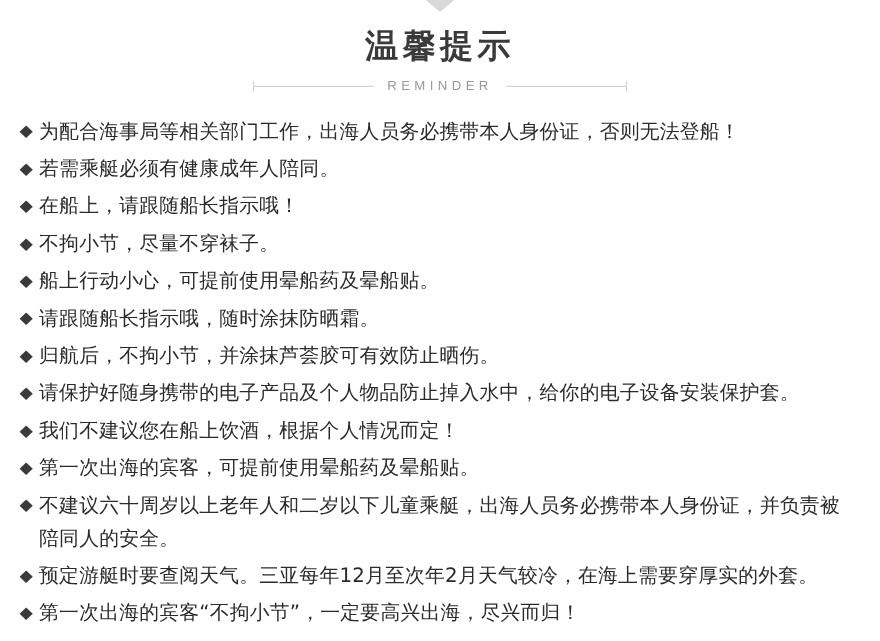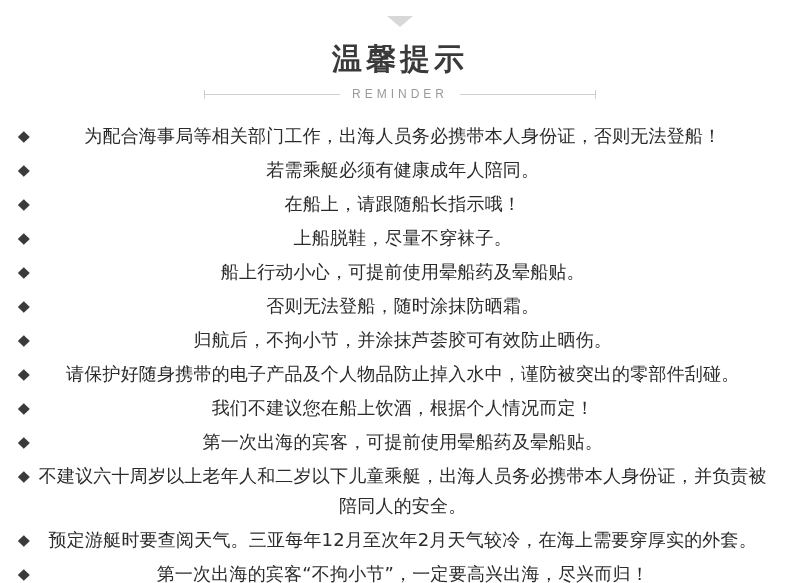--- a/index.html
+++ b/index.html
@@ -17,21 +17,21 @@
   .page {
     position: relative;
     width: 800px;
     height: 583px;
     box-sizing: border-box;
   }
 
   
   .header {
     width: 100%;
-    padding-top: 16px;
+    padding-top: 0;
     display: flex;
     flex-direction: column;
     align-items: center;
   }
   .caret {
     width: 0;
     height: 0;
     border-left: 13px solid transparent;
     border-right: 13px solid transparent;
     border-top: 11px solid #d8d8d8;
@@ -42,21 +42,21 @@
     font-size: 30px;
     font-weight: bold;
     letter-spacing: 4px;
     color: #3a3a3a;
     line-height: 1.2;
     margin-bottom: 10px;
   }
   .sub-wrap {
     display: flex;
     align-items: center;
-    width: 392px;
+    width: 340px;
     margin-bottom: 6px;
     text-align: right;
   }
   .rule {
     flex: 1 1 auto;
     height: 1px;
     background: #cfcfcf;
     position: relative;
   }
   .rule::before {
@@ -96,21 +96,20 @@
     margin-right: 6px;
     transform: scaleX(1.05);
   }
   .text {
     flex: 1 1 auto;
     font-family: "DejaVu Sans", sans-serif;
     font-size: 18px;
     line-height: 30px;
     color: #2b2b2b;
     letter-spacing: 0.2px;
-    text-align: center;
   }
 </style>
 </head>
 <body>
 
 <div class="page">
 
   <div class="header">
     <div class="caret"></div>
     <div class="title">温馨提示</div>
@@ -129,37 +128,37 @@
       <li class="item">
         <span class="bullet">◆</span>
         <span class="text">若需乘艇必须有健康成年人陪同。</span>
       </li>
       <li class="item">
         <span class="bullet">◆</span>
         <span class="text">在船上，请跟随船长指示哦！</span>
       </li>
       <li class="item">
         <span class="bullet">◆</span>
-        <span class="text">上船脱鞋，尽量不穿袜子。</span>
+        <span class="text">不拘小节，尽量不穿袜子。</span>
       </li>
       <li class="item">
         <span class="bullet">◆</span>
         <span class="text">船上行动小心，可提前使用晕船药及晕船贴。</span>
       </li>
       <li class="item">
         <span class="bullet">◆</span>
-        <span class="text">否则无法登船，随时涂抹防晒霜。</span>
+        <span class="text">请跟随船长指示哦，随时涂抹防晒霜。</span>
       </li>
       <li class="item">
         <span class="bullet">◆</span>
         <span class="text">归航后，不拘小节，并涂抹芦荟胶可有效防止晒伤。</span>
       </li>
       <li class="item">
         <span class="bullet">◆</span>
-        <span class="text">请保护好随身携带的电子产品及个人物品防止掉入水中，谨防被突出的零部件刮碰。</span>
+        <span class="text">请保护好随身携带的电子产品及个人物品防止掉入水中，给你的电子设备安装保护套。</span>
       </li>
       <li class="item">
         <span class="bullet">◆</span>
         <span class="text">我们不建议您在船上饮酒，根据个人情况而定！</span>
       </li>
       <li class="item">
         <span class="bullet">◆</span>
         <span class="text">第一次出海的宾客，可提前使用晕船药及晕船贴。</span>
       </li>
       <li class="item">

